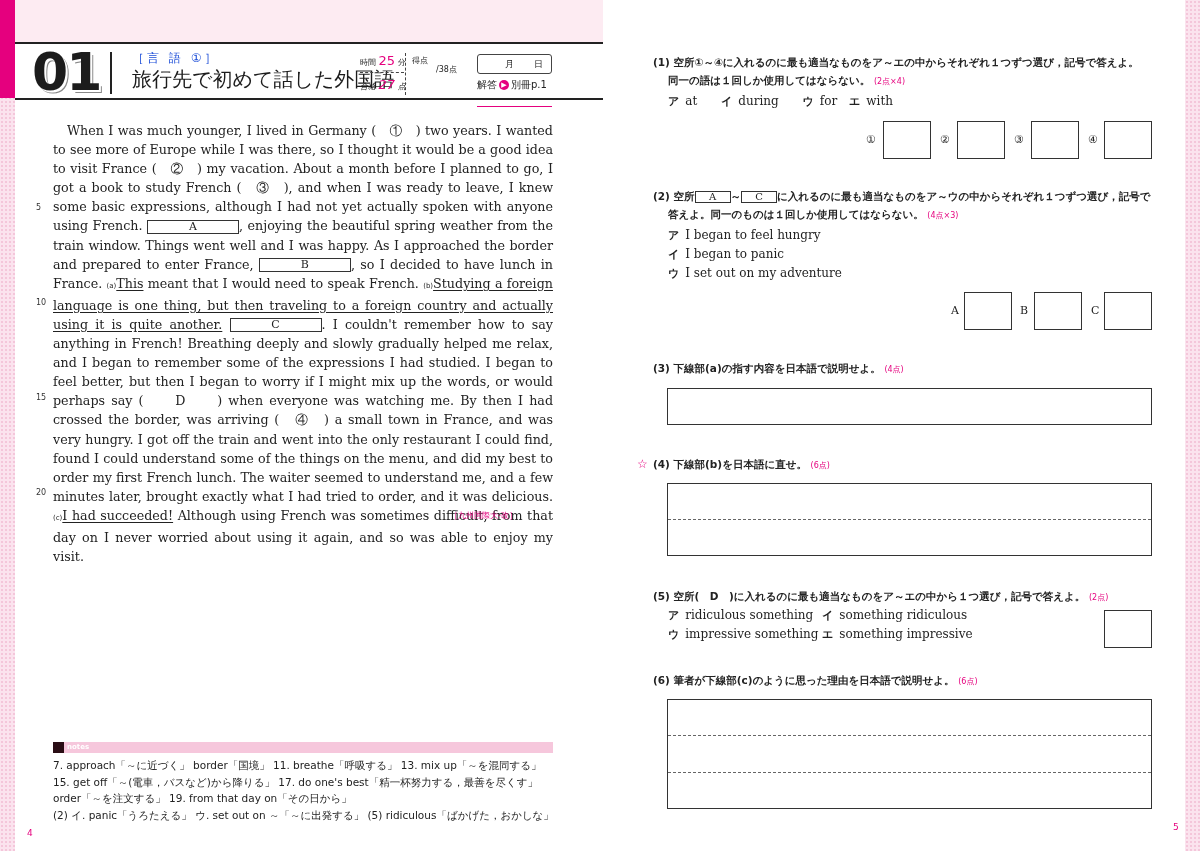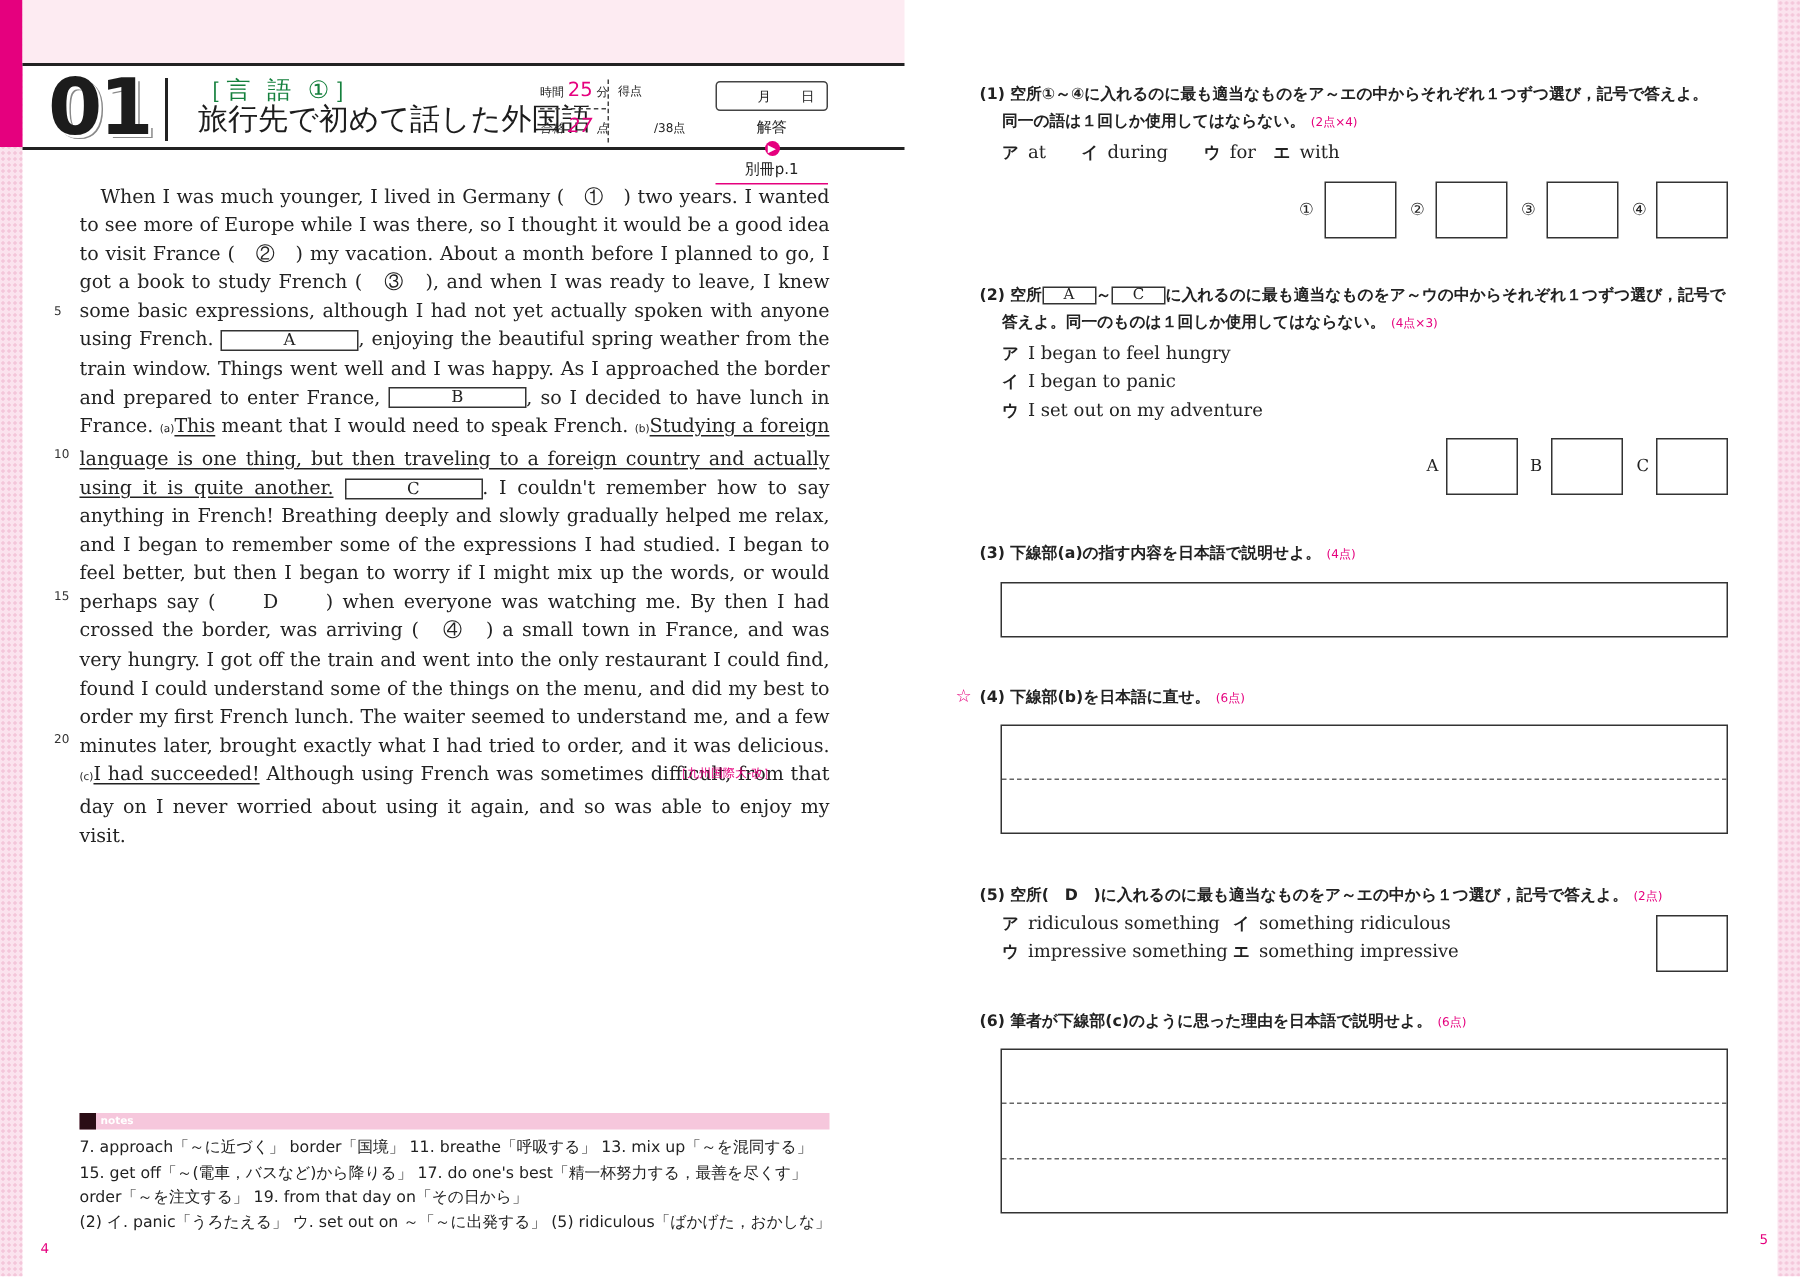--- a/index.html
+++ b/index.html
@@ -18,36 +18,36 @@
     background-size: 4px 4px; }
 
   .top-pink { position: absolute; left: 15px; top: 0; width: 588px; height: 42px; background: #fdebf2; }
   .hdr-line-top { position: absolute; left: 15px; top: 42px; width: 588px; height: 2px; background: #222; }
   .hdr-line-bot { position: absolute; left: 15px; top: 98px; width: 588px; height: 2px; background: #222; }
 
   .lesson-num { position: absolute; left: 32px; top: 48px; font-family: "DejaVu Sans", sans-serif; font-weight: 900;
     font-size: 52px; letter-spacing: -2px; color: #1c1c1c; line-height: 48px;
     text-shadow: 2px 2px 0 #fff, 3px 3px 0 #888; }
   .hdr-bar { position: absolute; left: 110px; top: 52px; width: 2px; height: 42px; background: #222; }
-  .subject { position: absolute; left: 132px; top: 50px; font-family: "DejaVu Sans", sans-serif; font-size: 16px; color: #15803d; letter-spacing: 3px; }
+  .subject { position: absolute; left: 132px; top: 50px; font-family: "DejaVu Sans", sans-serif; font-size: 12px; color: #1d4ed8; letter-spacing: 3px; }
   .title { position: absolute; left: 132px; top: 66px; font-family: "DejaVu Sans", sans-serif; font-size: 20px; color: #1c1c1c; letter-spacing: 0px; }
 
   .meta { position: absolute; font-family: "DejaVu Sans", sans-serif; font-size: 8px; color: #222; }
   .meta .num { color: #e5007e; font-size: 13px; }
   .meta-time { left: 360px; top: 53px; }
   .meta-pass { left: 360px; top: 77px; font-style: italic; }
   .meta-dash { position: absolute; left: 360px; top: 72px; width: 44px; border-top: 1px dashed #444; }
   .meta-vline { position: absolute; left: 405px; top: 53px; height: 42px; border-left: 1px dashed #444; }
   .meta-score { left: 412px; top: 55px; }
-  .meta-total { left: 436px; top: 80px; }
+  .meta-total { left: 436px; top: 64px; }
 
   .date-box { position: absolute; left: 477px; top: 54px; width: 75px; height: 20px; border: 1.5px solid #444; border-radius: 3px;
     font-family: "DejaVu Sans", sans-serif; font-size: 9px; display: flex; justify-content: flex-end; align-items: center; gap: 20px; padding-right: 8px; }
   .answer-ref { position: absolute; left: 477px; top: 78px; width: 75px; font-family: "DejaVu Sans", sans-serif; font-size: 10px;
-    border-bottom: 1.5px solid #e5007e; padding-bottom: 2px; display: flex; align-items: center; gap: 2px; flex-direction: column; }
+    border-bottom: 1.5px solid #e5007e; padding-bottom: 14px; display: flex; align-items: center; gap: 2px; }
   .answer-ref .dot { display: inline-block; width: 10px; height: 10px; border-radius: 50%; background: #e5007e; color: #fff; font-size: 7px; line-height: 10px; text-align: center; }
 
   
   .passage { position: absolute; left: 53px; top: 121px; width: 500px; font-size: 12.7px; line-height: 19.1px; text-align: justify; }
   .passage p { text-indent: 14px; }
   .lineno { position: absolute; left: 36px; font-family: "DejaVu Sans", sans-serif; font-size: 8px; color: #333; }
   .blank { display: inline-block; width: 92px; height: 14px; border: 1px solid #333; text-align: center; font-size: 11px; line-height: 12px; vertical-align: middle; text-indent: 0; }
   .u { text-decoration: underline; text-underline-offset: 2px; }
   .lbl { font-size: 7px; font-family: "DejaVu Sans", sans-serif; }
   .source { position: absolute; left: 450px; top: 510px; width: 103px; text-align: left; font-family: "DejaVu Sans", sans-serif; font-size: 8px; color: #e5007e; }

